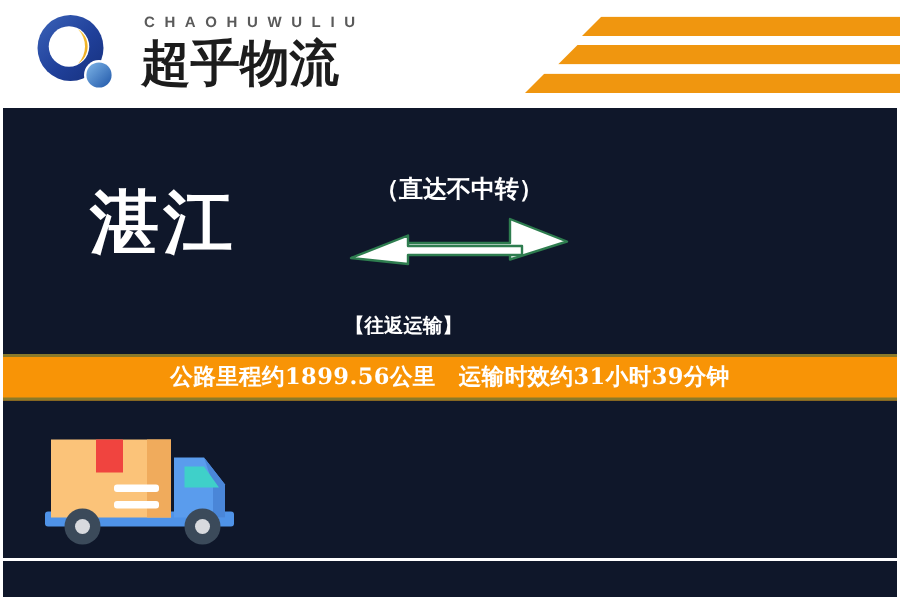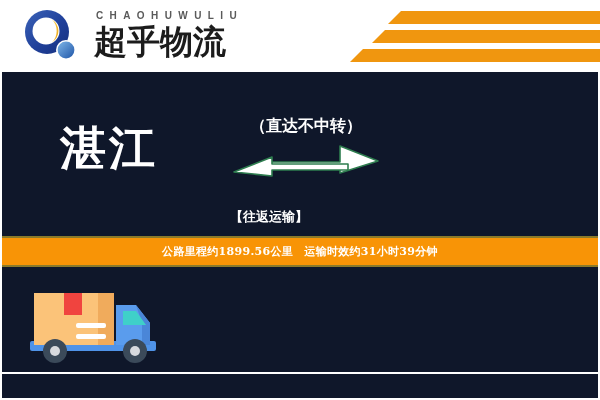--- a/index.html
+++ b/index.html
@@ -145,21 +145,21 @@
     background: #f89406;
     border-top: 2px solid #8a7a2a;
     border-bottom: 2px solid #8a7a2a;
     box-sizing: border-box;
     display: flex;
     align-items: center;
     justify-content: center;
   }
   #info-bar-text {
     font-family: "DejaVu Serif", "Liberation Serif", serif;
-    font-size: 11px;
+    font-size: 15px;
     font-weight: bold;
     color: #ffffff;
     letter-spacing: 0.3px;
     white-space: nowrap;
   }
 
   
   #coverage {
     position: absolute;
     left: 0; top: 195px;

